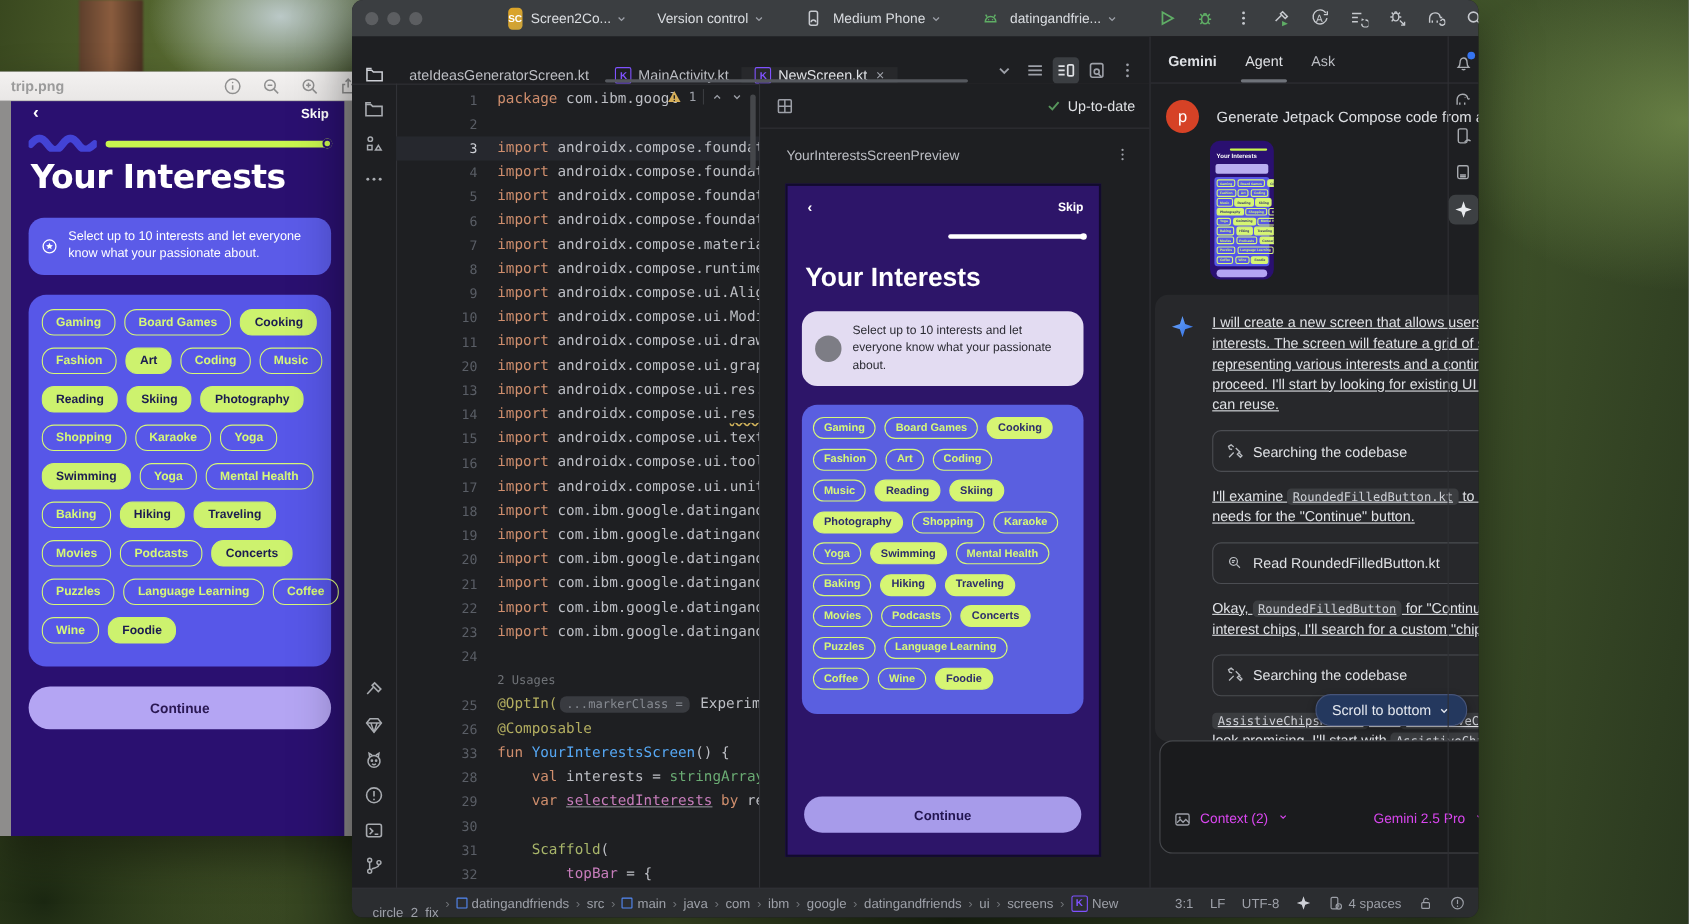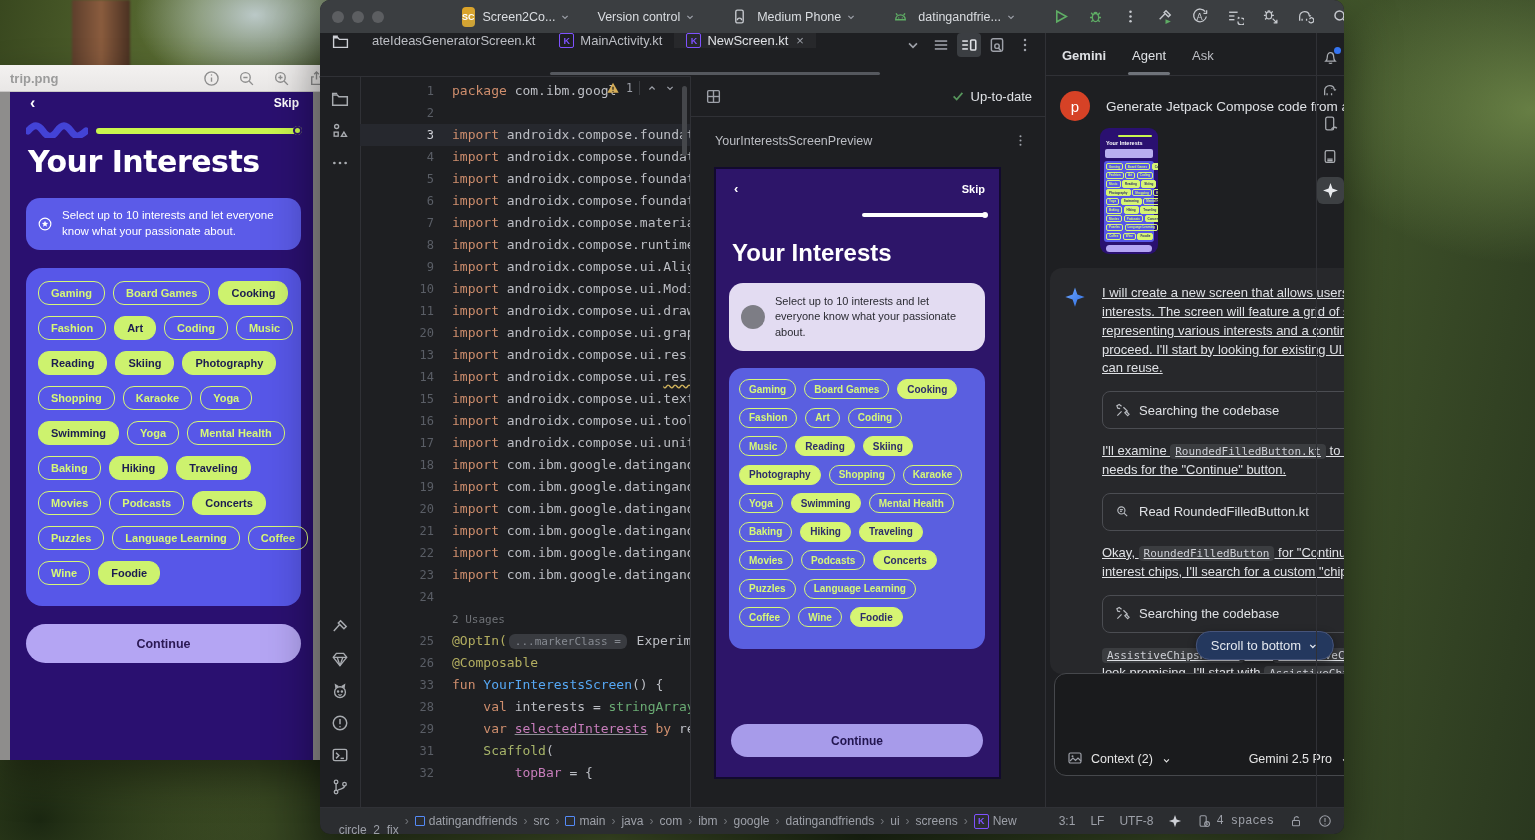--- a/index.html
+++ b/index.html
@@ -53,21 +53,21 @@
   .tl i{width:12px;height:12px;border-radius:50%;background:#5c5e61;}
   .appic{width:20px;height:20px;border-radius:4px;background:linear-gradient(135deg,#e0a424,#caa33c);
     color:#fff;font-weight:bold;font-size:9px;display:flex;align-items:center;justify-content:center;margin:0 8px 0 64px;}
   .dd{display:flex;align-items:center;gap:4px;margin-right:26px;white-space:nowrap;}
   .dd svg{width:12px;height:12px;color:#9da0a8;}
   .tbicon{width:17px;height:17px;color:#c6c9ce;margin:0 9px;flex:0 0 auto;}
   .tbicon.green{color:#5fad65;}
   .avatar{width:19px;height:19px;border-radius:50%;background:#d64226;color:#fff;font-size:11px;font-weight:bold;
     display:flex;align-items:center;justify-content:center;margin:0 10px 0 8px;}
   
-  .tabs{position:absolute;left:0;top:33px;width:725px;height:43px;display:flex;align-items:flex-start;
+  .tabs{position:absolute;left:0;top:33px;width:725px;height:43px;display:flex;align-items:flex-end;
     border-bottom:1px solid #303136;}
   .tabs .proj{width:40px;display:flex;align-items:center;justify-content:center;color:#ced0d6;}
   .tab{display:flex;align-items:center;gap:6px;padding:0 12px;color:#bcbec4;font-size:13px;white-space:nowrap;}
   .tab.active{background:#27282b;color:#dfe1e5;}
   .kic{width:13px;height:13px;border:1.5px solid #7f52ff;border-radius:2px;color:#7f52ff;font-size:9px;font-weight:bold;
     display:flex;align-items:center;justify-content:center;}
   .tab .x{color:#9da0a8;font-size:13px;margin-left:2px;}
   .tabsr{margin-left:auto;display:flex;align-items:center;gap:4px;padding-right:8px;}
   .tabsr .ic{width:18px;height:18px;color:#9da0a8;padding:3px;border-radius:4px;}
   .tabsr .ic.on{background:#3b3e42;color:#dfe1e5;}
@@ -150,22 +150,22 @@
     padding:0 12px;margin:13px 0;color:#dfe1e5;font-size:13px;}
   .toolrow .ti{width:15px;height:15px;color:#b9bcc1;flex:0 0 auto;}
   .toolrow .tch{margin-left:auto;color:#9da0a8;}
   .gscroll{position:absolute;right:8px;top:315px;width:4px;height:95px;border-radius:2px;background:#4b4d51;}
   .scrollpill{position:absolute;left:50%;transform:translateX(-50%);top:598px;height:27px;background:#24385e;
     border:1px solid #46547a;border-radius:14px;color:#e3e7ee;font-size:13px;display:flex;align-items:center;
     gap:6px;padding:0 14px;white-space:nowrap;box-shadow:0 3px 8px rgba(0,0,0,.4);}
   .ginput{position:absolute;left:8px;right:20px;top:640px;height:103px;background:#1a1b1d;border:1px solid #46484c;
     border-radius:12px;box-sizing:border-box;}
   .gph{color:#80838a;font-size:13px;line-height:1.4;padding:11px 13px 0;}
-  .girow{position:absolute;left:12px;right:10px;bottom:9px;display:flex;align-items:flex-end;gap:8px;
-    color:#e5e5e5;font-size:12.5px;}
+  .girow{position:absolute;left:12px;right:10px;bottom:9px;display:flex;align-items:flex-start;gap:8px;
+    color:#d946ef;font-size:12.5px;}
   .girow .ic{width:16px;height:16px;color:#9da0a8;}
   .girow .spacer{flex:1;}
   .sendbtn{width:44px;height:27px;border:1px solid #45474b;border-radius:8px;display:flex;align-items:center;
     justify-content:center;color:#787b80;}
   .gfoot{position:absolute;left:0;right:0;top:753px;text-align:center;color:#6d7076;font-size:11.5px;}
   
   .rstrip{position:absolute;right:0;top:33px;width:27px;bottom:26px;border-left:1px solid #303136;
     display:flex;flex-direction:column;align-items:center;}
   .rstrip .ic{width:17px;height:17px;color:#a8abb0;margin-top:16px;position:relative;}
   .rstrip .ic.on{background:#3d4043;border-radius:6px;padding:5px;margin-top:12px;color:#e8eaed;}
@@ -564,20 +564,21 @@
         <div class="eline"><span class="lnum">21</span><span class="lcode"><span class="kw">import </span><span class="pl">com.ibm.google.datingand</span></span></div>
         <div class="eline"><span class="lnum">22</span><span class="lcode"><span class="kw">import </span><span class="pl">com.ibm.google.datingand</span></span></div>
         <div class="eline"><span class="lnum">23</span><span class="lcode"><span class="kw">import </span><span class="pl">com.ibm.google.datingand</span></span></div>
         <div class="eline"><span class="lnum">24</span><span class="lcode"></span></div>
         <div class="eline"><span class="lnum"></span><span class="lcode"><span class="usages">2 Usages</span></span></div>
         <div class="eline"><span class="lnum">25</span><span class="lcode"><span class="ann">@OptIn(</span><span class="pill">...markerClass =</span><span class="pl"> Experiment</span></span></div>
         <div class="eline"><span class="lnum">26</span><span class="lcode"><span class="ann">@Composable</span></span></div>
         <div class="eline"><span class="lnum">33</span><span class="lcode"><span class="kw">fun </span><span class="fn">YourInterestsScreen</span><span class="pl">() {</span></span></div>
         <div class="eline"><span class="lnum">28</span><span class="lcode"><span class="pl">    </span><span class="kw">val </span><span class="pl">interests = </span><span class="grn">stringArray</span></span></div>
         <div class="eline"><span class="lnum">29</span><span class="lcode"><span class="pl">    </span><span class="kw">var </span><span class="pur ul">selectedInterests</span><span class="kw"> by </span><span class="pl">re</span></span></div>
+        <div class="eline"><span class="lnum">30</span><span class="lcode"></span></div>
         <div class="eline"><span class="lnum">31</span><span class="lcode"><span class="pl">    </span><span class="cmp">Scaffold</span><span class="pl">(</span></span></div>
         <div class="eline"><span class="lnum">32</span><span class="lcode"><span class="pl">        </span><span class="pur">topBar</span><span class="pl"> = {</span></span></div>
       </div>
     <div class="ewidget">
       <svg width="14" height="14" viewBox="0 0 16 16">
           <path d="M8 2l6.5 11.5h-13z" fill="#d6ae58"></path>
           <line x1="8" y1="6.5" x2="8" y2="10" stroke="#1e1f22" stroke-width="1.4"></line>
           <circle cx="8" cy="11.8" r="0.8" fill="#1e1f22"></circle>
         </svg>
       <span>1</span>
@@ -941,21 +942,21 @@
       </div>
     <div class="sbr">
       <span>3:1</span>
       <span>LF</span>
       <span>UTF-8</span>
       <span class="ic">
           <svg viewBox="0 0 16 16">
             <path d="M8 1l1.8 5.2L15 8l-5.2 1.8L8 15l-1.8-5.2L1 8l5.2-1.8z" fill="#ced0d6"></path>
           </svg>
         </span>
-      <span style="display:flex;align-items:center;gap:5px;font-family:Liberation Mono, monospace;">
+      <span style="display:flex;align-items:center;gap:5px;">
         <span class="ic">
             <svg viewBox="0 0 16 16" fill="none" stroke="currentColor" stroke-width="1.2">
               <rect x="3.5" y="2" width="7" height="12" rx="1.5"></rect>
               <circle cx="11.5" cy="11.5" r="2.8"></circle>
               <path d="M11.5 10v1.5l1 1" stroke-width="1"></path>
             </svg>
           </span>
         <span>4 spaces</span>
       </span>
       <span class="ic">

